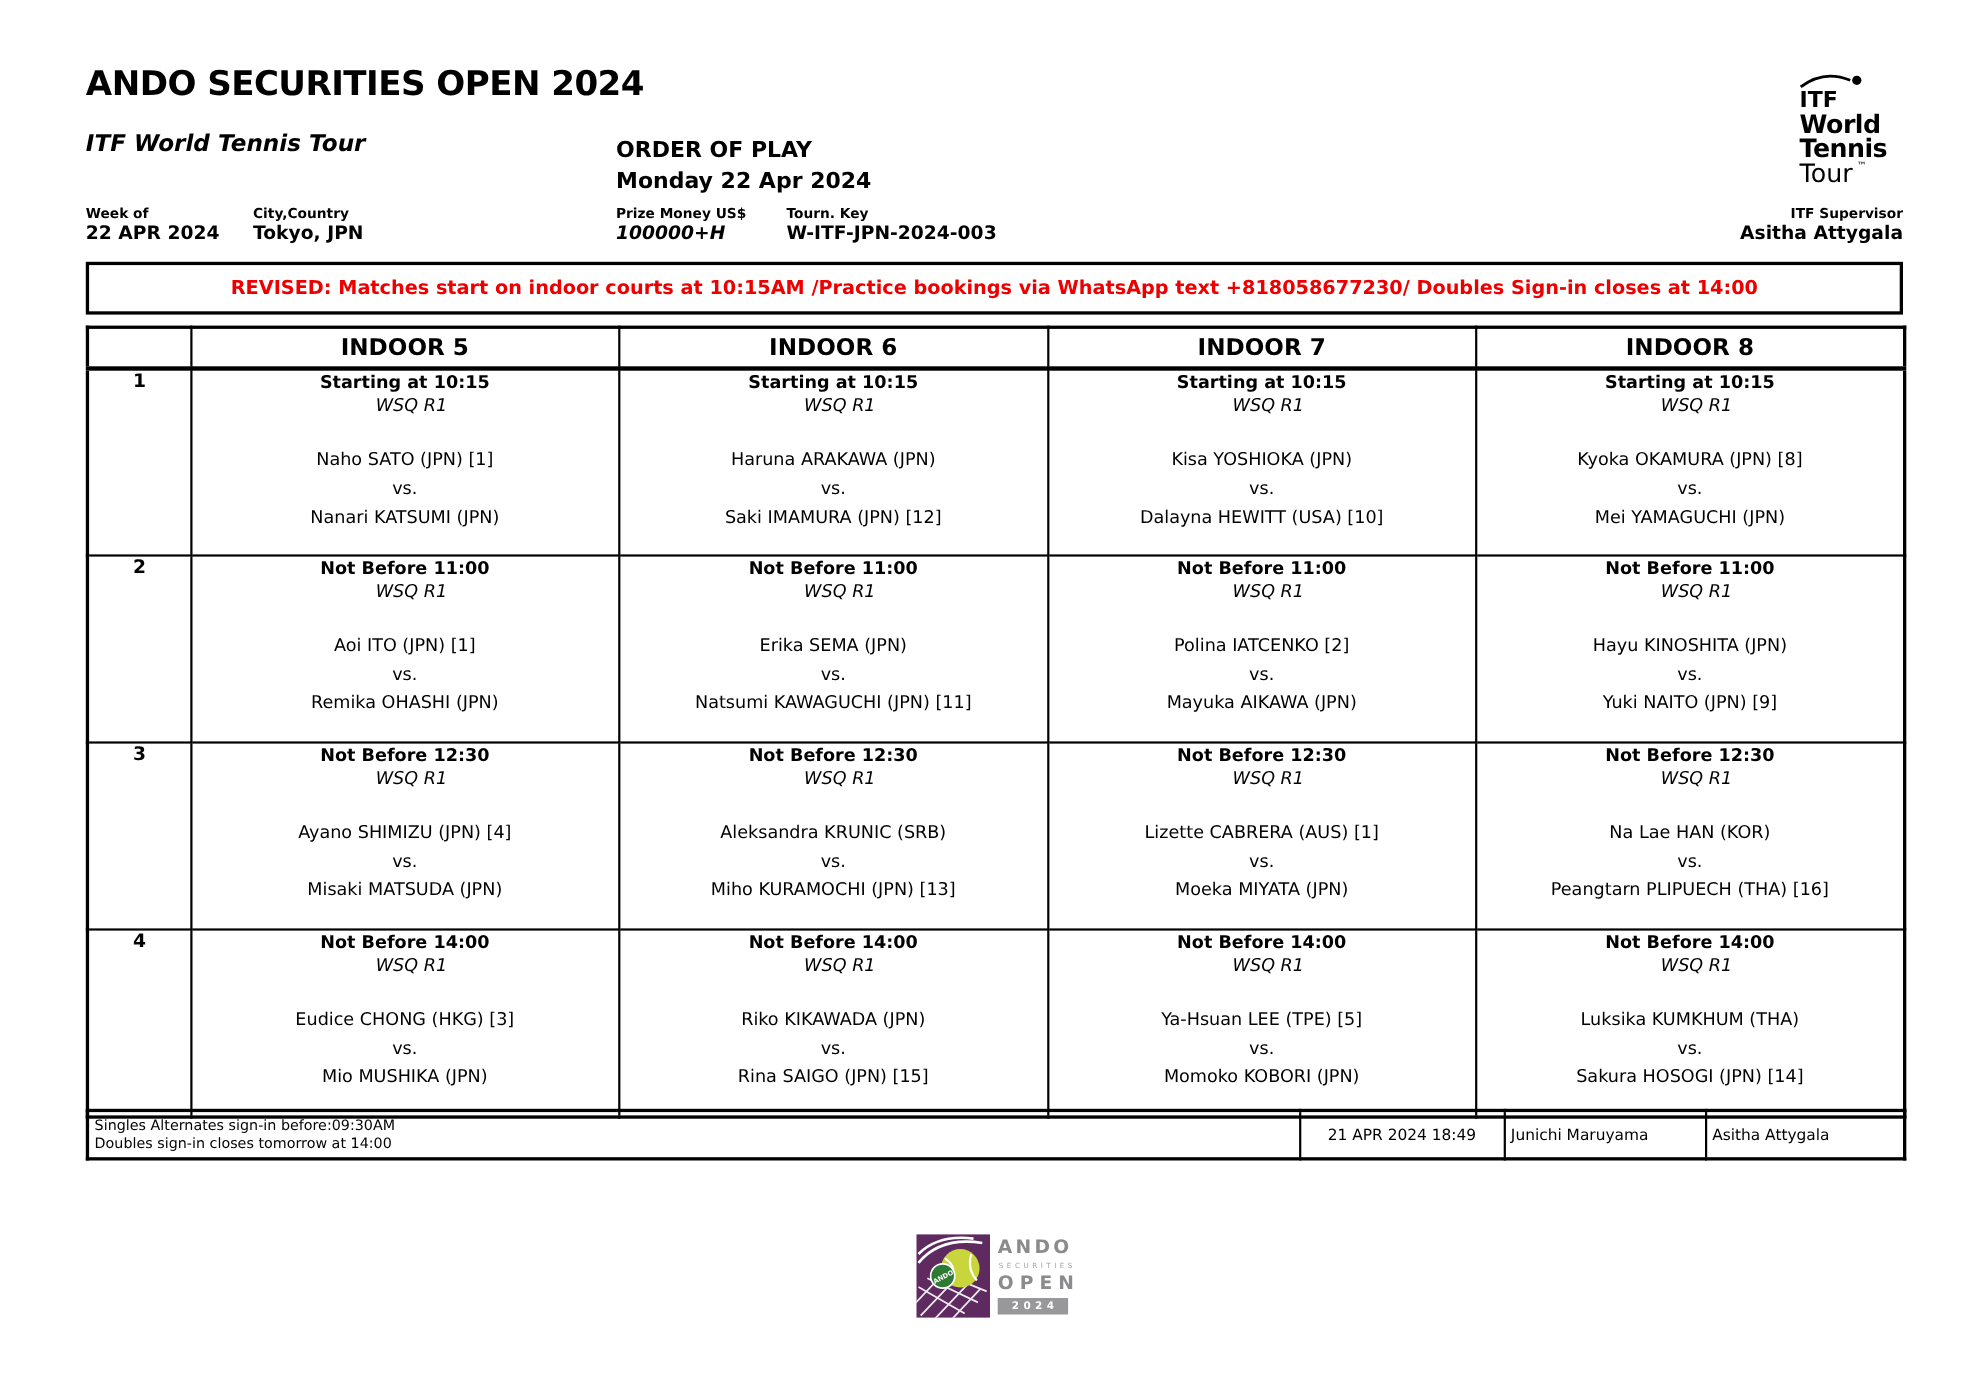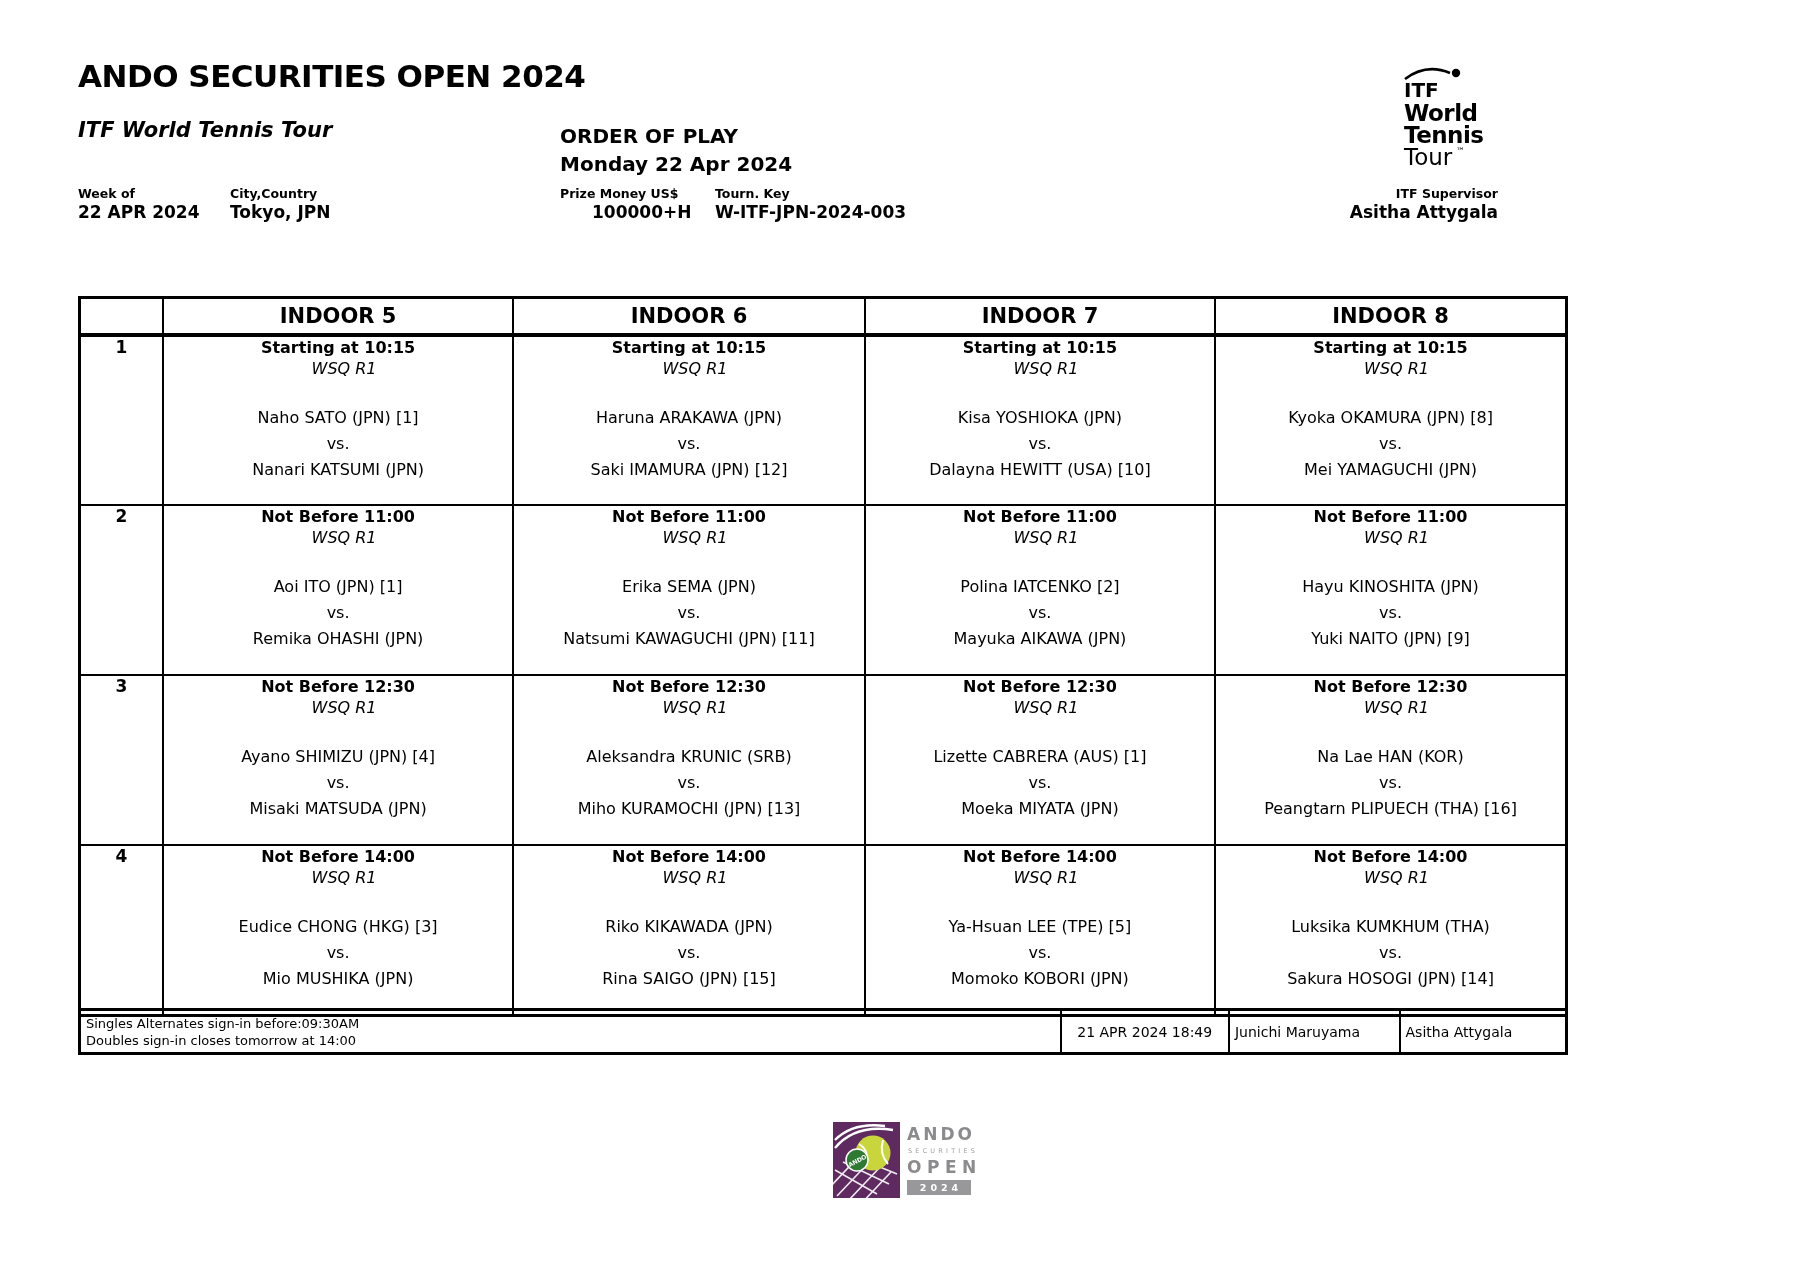--- a/index.html
+++ b/index.html
@@ -1,29 +1,29 @@
 <!DOCTYPE html>
 <html><head>
 <meta charset="utf-8">
 <style>
   html,body { margin:0; padding:0; background:#ffffff; }
   .page {
-    position:relative; width:1568px; height:1272px; background:#fff;
+    position:relative; width:1800px; height:1272px; background:#fff;
     font-family:"DejaVu Sans","Liberation Sans",sans-serif; color:#000;
     overflow:hidden;
   }
   
   .title { position:absolute; left:78px; top:58px; font-size:31px; font-weight:700; letter-spacing:-0.5px; }
   .subtitle { position:absolute; left:78px; top:118px; font-size:21px; font-style:italic; font-weight:600; }
   .oop-block { position:absolute; left:560px; top:122px; font-size:20px; font-weight:700; line-height:28px; }
   .meta-label { position:absolute; top:186px; font-size:12.5px; font-weight:700; }
   .meta-value { position:absolute; top:202px; font-size:17px; font-weight:700; }
   .lab-week { left:78px; } .val-week { left:78px; }
   .lab-city { left:230px; } .val-city { left:230px; }
-  .lab-prize { left:560px; } .val-prize { left:592px; }
+  .lab-prize { left:560px; } .val-prize { left:560px;font-style:italic; }
   .lab-key { left:715px; } .val-key { left:715px; }
   .lab-sup { right:70px; text-align:right; } .val-sup { right:70px; text-align:right; }
   .itf-logo { position:absolute; right:66px; top:62px; }
   
   .notice {
     position:absolute; left:78px; top:238px; width:1652px; height:48px;
     border:3px solid #000; box-sizing:border-box;
     display:flex; align-items:center; justify-content:center;
     font-size:17.5px; font-weight:700;
   }
@@ -85,20 +85,23 @@
       <path d="M7 17 Q28 1 52 11" stroke="#000" stroke-width="2.6" fill="none"></path>
       <circle cx="58" cy="11" r="4.2" fill="#000"></circle>
       <text x="6" y="35" font-size="20" font-weight="bold">ITF</text>
       <text x="6" y="59" font-size="23" font-weight="bold" letter-spacing="-0.5">World</text>
       <text x="6" y="81" font-size="23" font-weight="bold" letter-spacing="-0.5">Tennis</text>
       <text x="6" y="103" font-size="23">Tour</text>
       <text x="58" y="92" font-size="9">™</text>
     </svg>
   </div>
 
+  <div class="notice">
+    <span style="color:#ee0000;">REVISED: Matches start on indoor courts at 10:15AM /Practice bookings via WhatsApp text +818058677230/ Doubles Sign-in closes at 14:00</span>
+  </div>
 
   <table class="sched">
     <colgroup>
         <col style="width:94px">
         <col style="width:389px">
         <col style="width:390px">
         <col style="width:389px">
         <col style="width:390px">
       </colgroup>
     <thead>

